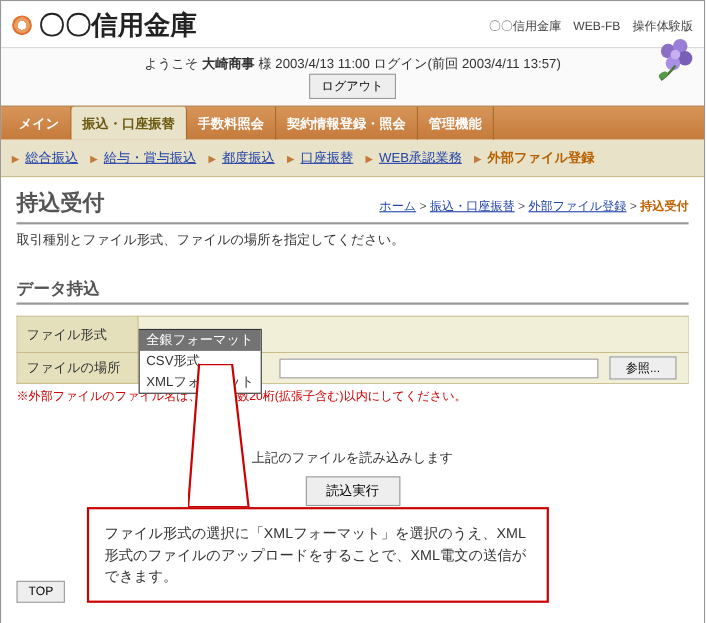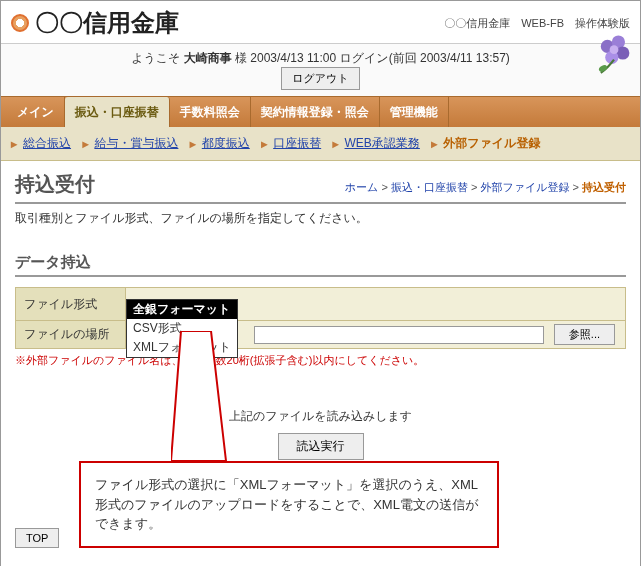--- a/index.html
+++ b/index.html
@@ -19,32 +19,32 @@
   .tab { padding: 7px 10px 6px; font-size: 12px; color: #fff; font-weight: bold; cursor: pointer; border-right: 1px solid #a86a2e; }
   .tab.active { background: #e8e2c8; color: #6a5a10; border-top-left-radius: 3px; border-top-right-radius: 3px; }
   .subnav { background: #e8e2c8; padding: 8px 10px; font-size: 12px; display: flex; flex-wrap: wrap; gap: 4px; align-items: center; border-bottom: 1px solid #c8bd8a; }
   .subnav a { color: #2244aa; text-decoration: underline; cursor: pointer; }
   .subnav .current { color: #b86000; font-weight: bold; }
   .subnav .arrow { color: #c47a3a; font-weight: bold; margin-right: 2px; }
   .content { padding: 10px 14px 6px; }
   .page-title-row { display: flex; justify-content: space-between; align-items: baseline; border-bottom: 2px solid #999; padding-bottom: 4px; margin-bottom: 4px; }
   .page-title { font-size: 20px; font-weight: bold; color: #555; }
   .bc { font-size: 11px; color: #555; }
-  .bc a { color: #2244aa; cursor: pointer; }
+  .bc a { color: #2244aa; text-decoration: underline; cursor: pointer; }
   .bc .cur { color: #c06000; font-weight: bold; }
   .instr { font-size: 12px; margin: 6px 0 26px; }
   .section-title { font-size: 15px; font-weight: bold; color: #555; border-bottom: 2px solid #999; padding-bottom: 3px; margin-bottom: 10px; }
   table.form { width: 100%; border-collapse: collapse; }
   table.form th { background: #e4e0bb; text-align: left; font-weight: normal; padding: 5px 8px; border: 1px solid #c8bd8a; width: 110px; font-size: 12px; }
   table.form td { background: #f2efd8; padding: 3px 8px 3px 0; border: 1px solid #c8bd8a; position: relative; }
   select { font-size: 12px; }
   .dropdown-open { position: relative; display: inline-block; }
   .dropdown-list { position: absolute; left: 0; top: 0; background: #fff; border: 1px solid #333; font-size: 12px; min-width: 108px; z-index: 5; }
   .dropdown-list div { padding: 1px 6px; white-space: nowrap; cursor: pointer; }
-  .dropdown-list div.sel { background: #000000; color: #fff; font-weight: bold; }
+  .dropdown-list div.sel { background: #737373; color: #fff; }
   .browse-btn { font-size: 11px; padding: 2px 14px; background: #eee; border: 1px solid #999; cursor: pointer; margin-left: 6px; }
   .note { color: #cc0000; font-size: 11px; margin-top: 4px; }
   .action-area { margin-top: 40px; text-align: center; }
   .action-label { font-size: 12px; margin-bottom: 8px; }
   .exec-btn { font-size: 12px; padding: 4px 18px; background: #eee; border: 1px solid #999; cursor: pointer; }
   .top-btn { position: absolute; left: 14px; bottom: 38px; font-size: 11px; padding: 3px 10px; background: #eee; border: 1px solid #999; cursor: pointer; }
   .callout { position: absolute; left: 78px; top: 460px; width: 420px; border: 2px solid #cc0000; background: #fff; padding: 12px 14px; font-size: 13px; line-height: 1.5; z-index: 10; }
   .callout-arrow { position: absolute; left: 170px; top: 330px; z-index: 9; }
   .footer { text-align: right; font-size: 10px; color: #666; padding: 4px 10px 6px; margin-top: 96px; }
   .file-input-display { display:inline-block; width: 290px; height: 18px; background:#fff; border:1px solid #999; vertical-align:middle; }

